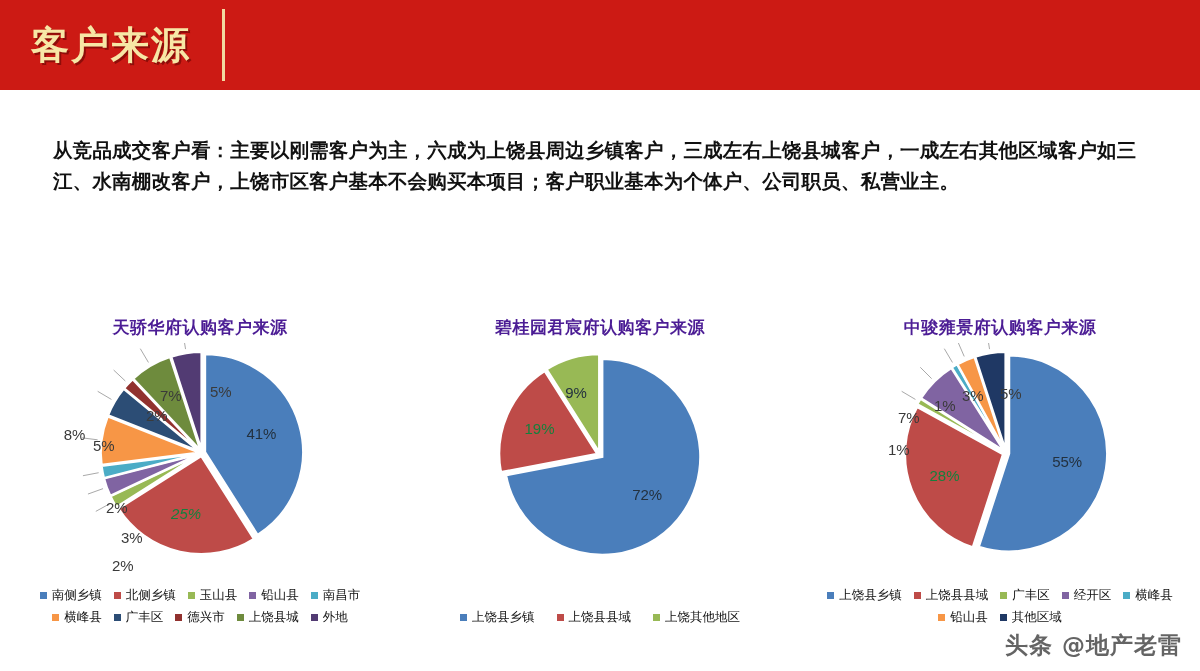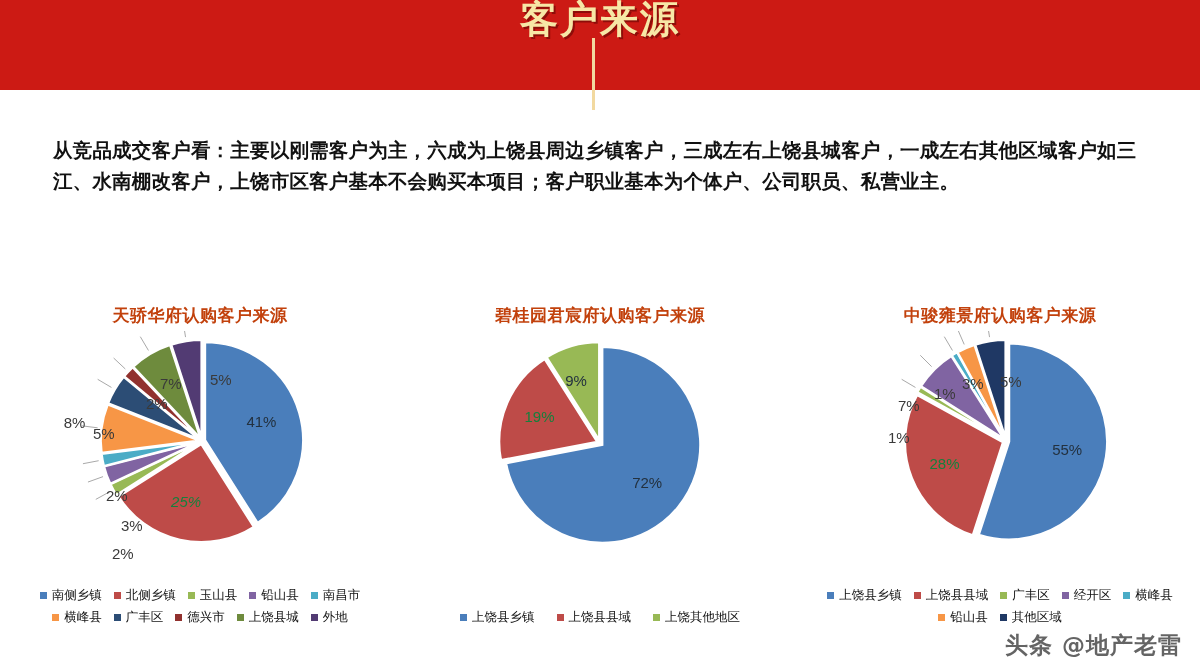--- a/index.html
+++ b/index.html
@@ -6,21 +6,21 @@
   body{
     width:1200px;height:671px;background:#ffffff;overflow:hidden;
     font-family:"Liberation Sans","DejaVu Sans",sans-serif;
     -webkit-font-smoothing:antialiased;
   }
   .page{position:relative;width:1200px;height:671px;}
 
   
   .banner{
     position:absolute;left:0;top:0;width:1200px;height:90px;
-    background:#cc1a14;display:flex;align-items:center;flex-direction:column;
+    background:#cc1a14;display:flex;align-items:center;
   }
   .banner-title{
     width:222px;text-align:center;color:#f7e7a6;
     font-size:38px;font-weight:bold;letter-spacing:2px;
     text-shadow:2px 2px 0 #8e0d09;line-height:1;
     font-family:"DejaVu Sans","Liberation Sans",sans-serif;
   }
   .banner-divider{
     width:3px;height:72px;background:#f2d9a0;margin:0 14px 0 0;flex:0 0 auto;
   }
@@ -34,22 +34,22 @@
     position:absolute;left:53px;top:136px;width:1110px;
     font-size:19.5px;font-weight:bold;color:#111;line-height:1.58;
     letter-spacing:.2px;
     font-family:"DejaVu Sans","Liberation Sans",sans-serif;
   }
 
   
   .charts{position:absolute;left:0;top:296px;width:1200px;height:330px;display:flex;}
   .chart-col{position:relative;flex:1 1 0;height:330px;}
   .chart-title{
-    text-align:center;font-size:17px;font-weight:bold;color:#c2410c;
-    letter-spacing:.5px;margin-top:8px;
+    text-align:center;font-size:17px;font-weight:bold;color:#4c1d95;
+    letter-spacing:.5px;margin-top:20px;
     font-family:"DejaVu Sans","Liberation Sans",sans-serif;
   }
   .pie-wrap{position:relative;width:100%;height:230px;}
   .pie-svg{position:absolute;left:50%;transform:translateX(-50%);top:4px;}
 
   .pct{
     position:absolute;font-size:14px;color:#2b2b2b;white-space:nowrap;
     font-family:"Liberation Sans",sans-serif;
   }
   .pct.inner{font-size:15px;color:#23313f;}

